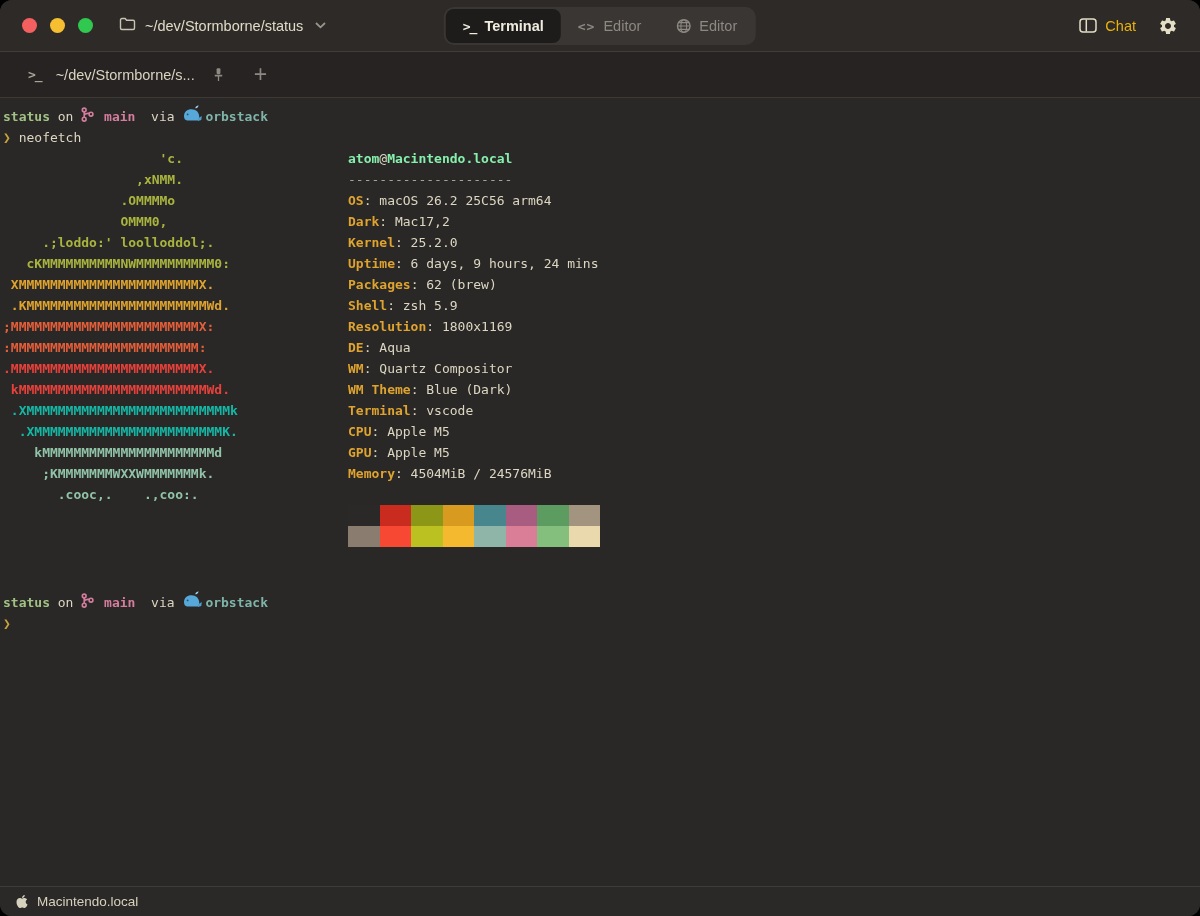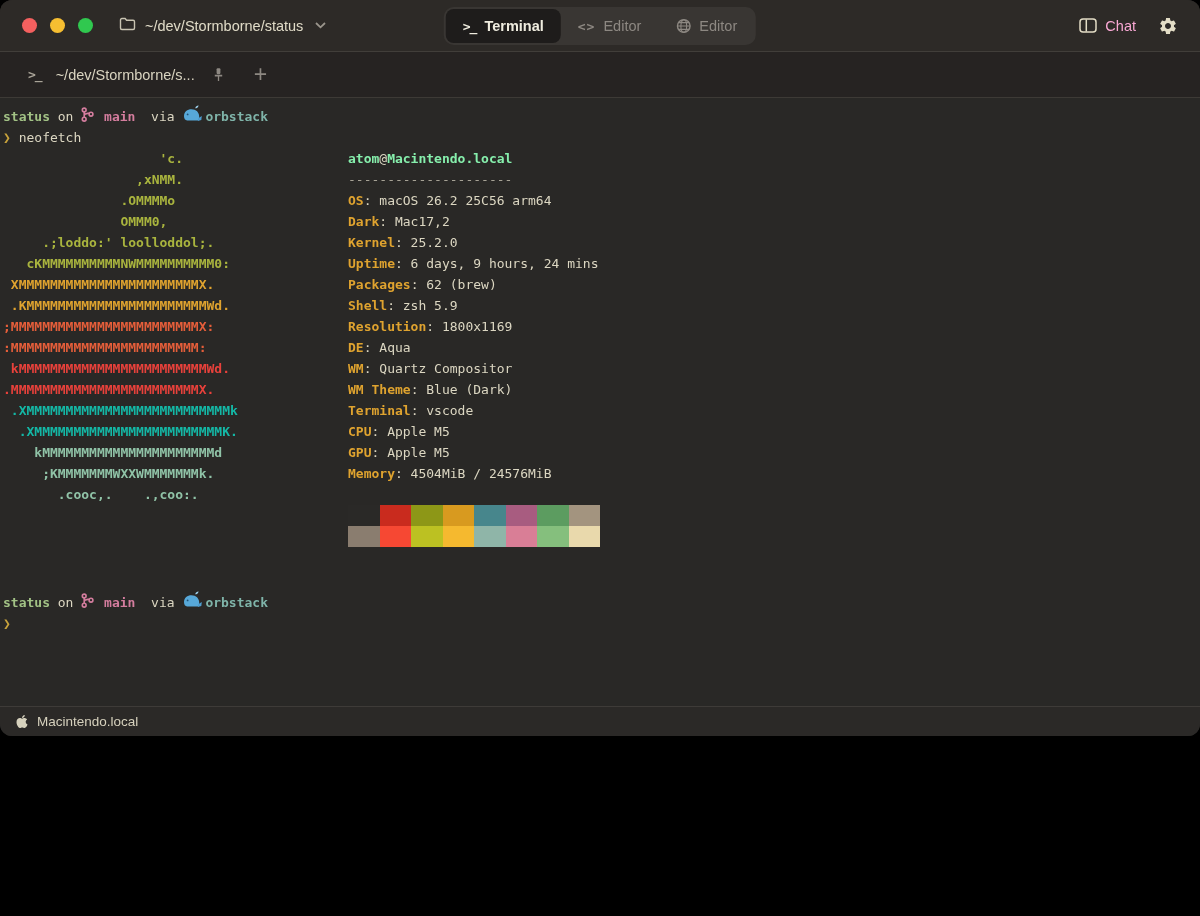--- a/index.html
+++ b/index.html
@@ -1,18 +1,18 @@
 <!DOCTYPE html>
 <html><head>
 <meta charset="utf-8">
 <style>
   * { margin:0; padding:0; box-sizing:border-box; }
   html,body { background:#000; width:1200px; height:916px; overflow:hidden; }
   .window {
-    width:1200px; height:736px; border-radius:12px; overflow:hidden;
+    width:1200px; height:916px; border-radius:12px; overflow:hidden;
     display:flex; flex-direction:column; background:#292826;
     font-family:"Liberation Sans", sans-serif;
   }
   
   .titlebar {
     position:relative; height:52px; flex:0 0 52px; background:#2d2a27;
     border-bottom:1px solid #413e3a; display:flex; align-items:center;
   }
   .traffic { display:flex; gap:13px; padding-left:22px; }
   .dot { width:15px; height:15px; border-radius:50%; cursor:pointer; }
@@ -23,21 +23,21 @@
     position:absolute; left:50%; top:7px; transform:translateX(-50%);
     height:38px; background:#393633; border-radius:10px; display:flex; align-items:center; padding:2px;
   }
   .seg .tab {
     height:34px; display:flex; align-items:center; gap:8px; padding:0 17px;
     border-radius:8px; color:#8d8882; font-size:14.5px; cursor:pointer; white-space:nowrap;
   }
   .seg .tab.active { background:#1e1c1b; color:#efecdf; font-weight:bold; }
   .glyph-mono { font-family:"DejaVu Sans Mono", monospace; font-size:13px; font-weight:bold; letter-spacing:-1px; }
   .right-actions { margin-left:auto; display:flex; align-items:center; gap:22px; padding-right:22px; }
-  .chat-btn { display:flex; align-items:center; gap:8px; color:#f9a8d4; font-size:14.5px; cursor:pointer; }
+  .chat-btn { display:flex; align-items:center; gap:8px; color:#eab308; font-size:14.5px; cursor:pointer; }
   .gear-btn { display:flex; cursor:pointer; }
   
   .tabstrip {
     height:46px; flex:0 0 46px; background:#262322; border-bottom:1px solid #3d3a36;
     display:flex; align-items:center; padding-left:28px;
   }
   .tabstrip .ticon { color:#a9a498; }
   .tabstrip .ttitle { margin-left:14px; color:#d9d4c0; font-size:14.5px; }
   .tabstrip .pin { margin-left:18px; display:flex; cursor:pointer; }
   .tabstrip .plus { margin-left:30px; color:#8d8882; font-size:23px; font-weight:300; cursor:pointer; line-height:1; }
@@ -163,22 +163,22 @@
       <pre class="art"><span class="a-c1">                    'c.
 </span><span class="a-c1">                 ,xNMM.
 </span><span class="a-c1">               .OMMMMo
 </span><span class="a-c1">               OMMM0,
 </span><span class="a-c1">     .;loddo:' loolloddol;.
 </span><span class="a-c1">   cKMMMMMMMMMMNWMMMMMMMMMM0:
 </span><span class="a-c2"> XMMMMMMMMMMMMMMMMMMMMMMMX.
 </span><span class="a-c2"> .KMMMMMMMMMMMMMMMMMMMMMMMWd.
 </span><span class="a-c3">;MMMMMMMMMMMMMMMMMMMMMMMMX:
 </span><span class="a-c3">:MMMMMMMMMMMMMMMMMMMMMMMM:
+</span><span class="a-c4">.MMMMMMMMMMMMMMMMMMMMMMMMX.
 </span><span class="a-c4"> kMMMMMMMMMMMMMMMMMMMMMMMMWd.
-</span><span class="a-c4">.MMMMMMMMMMMMMMMMMMMMMMMMX.
 </span><span class="a-c5"> .XMMMMMMMMMMMMMMMMMMMMMMMMMMk
 </span><span class="a-c5">  .XMMMMMMMMMMMMMMMMMMMMMMMMK.
 </span><span class="a-c6">    kMMMMMMMMMMMMMMMMMMMMMMd
 </span><span class="a-c6">     ;KMMMMMMMWXXWMMMMMMMk.
 </span><span class="a-c6">       .cooc,.    .,coo:.
 </span></pre>
       <pre class="info"><span class="c-host">atom</span><span class="c-fg">@</span><span class="c-host">Macintendo.local
 </span><span class="c-sep">---------------------
 </span><span class="inf-label">OS</span><span class="c-fg">: macOS 26.2 25C56 arm64
 </span><span class="inf-label">Dark</span><span class="c-fg">: Mac17,2

